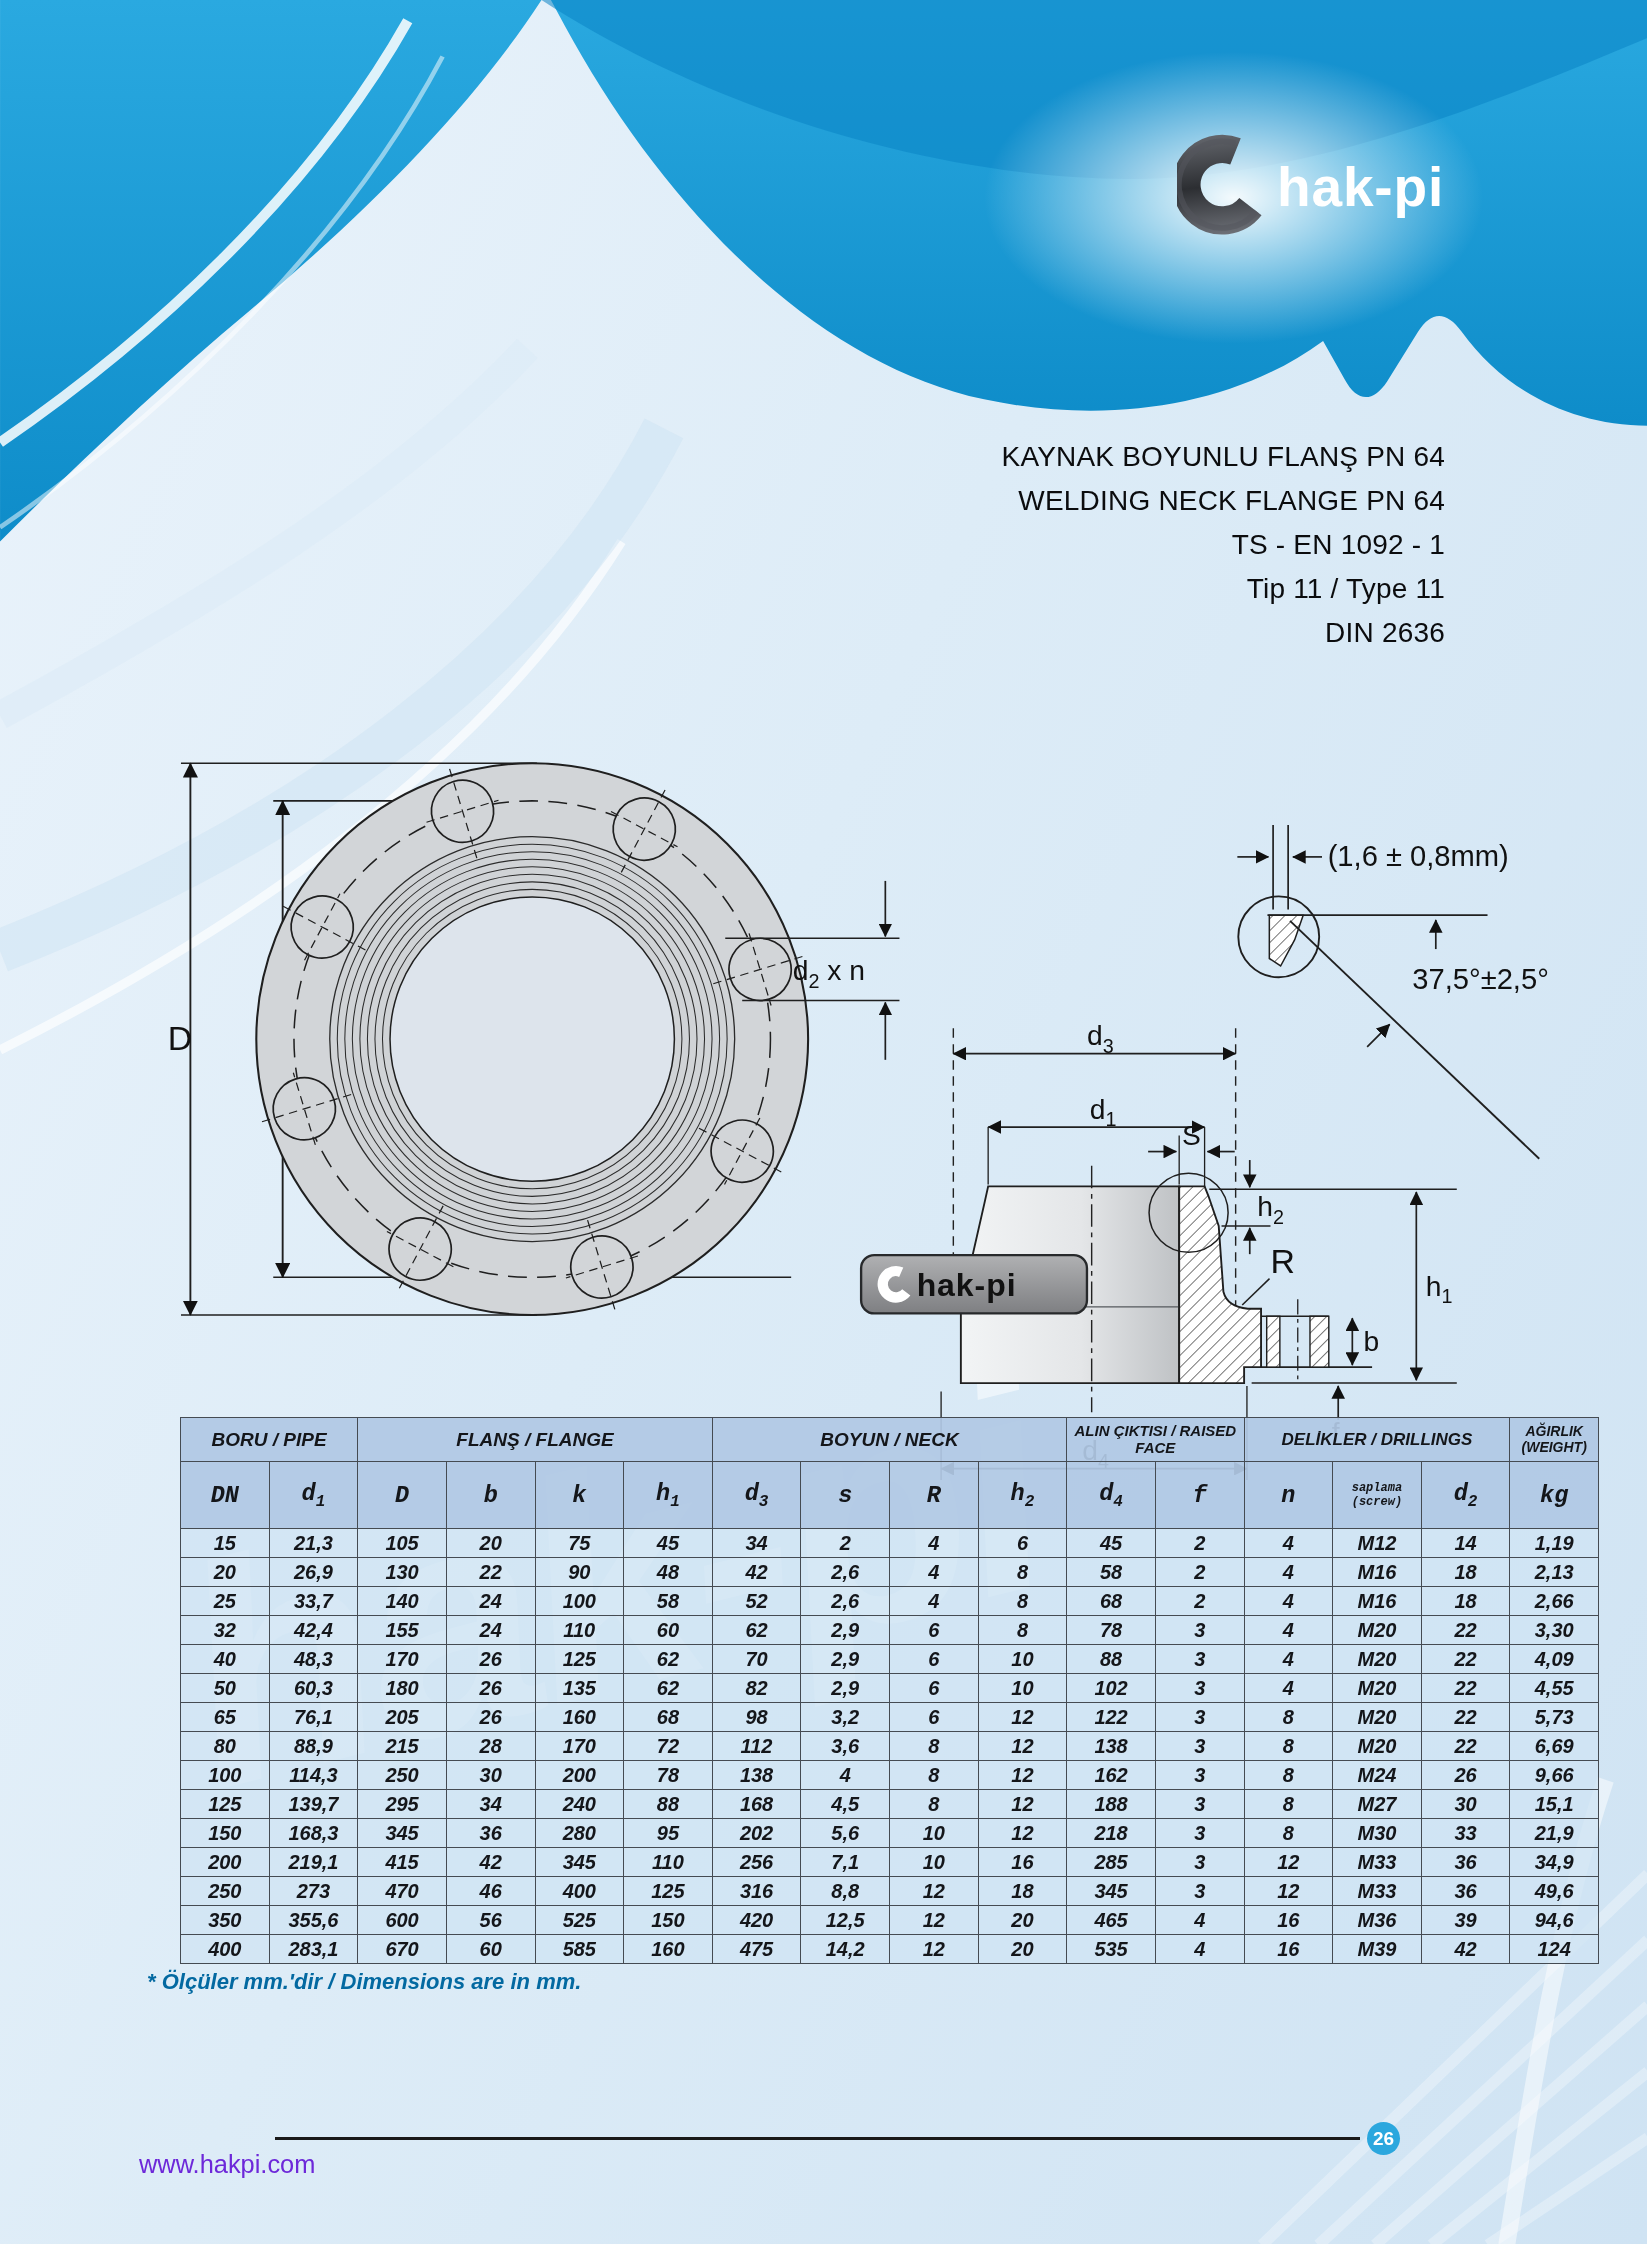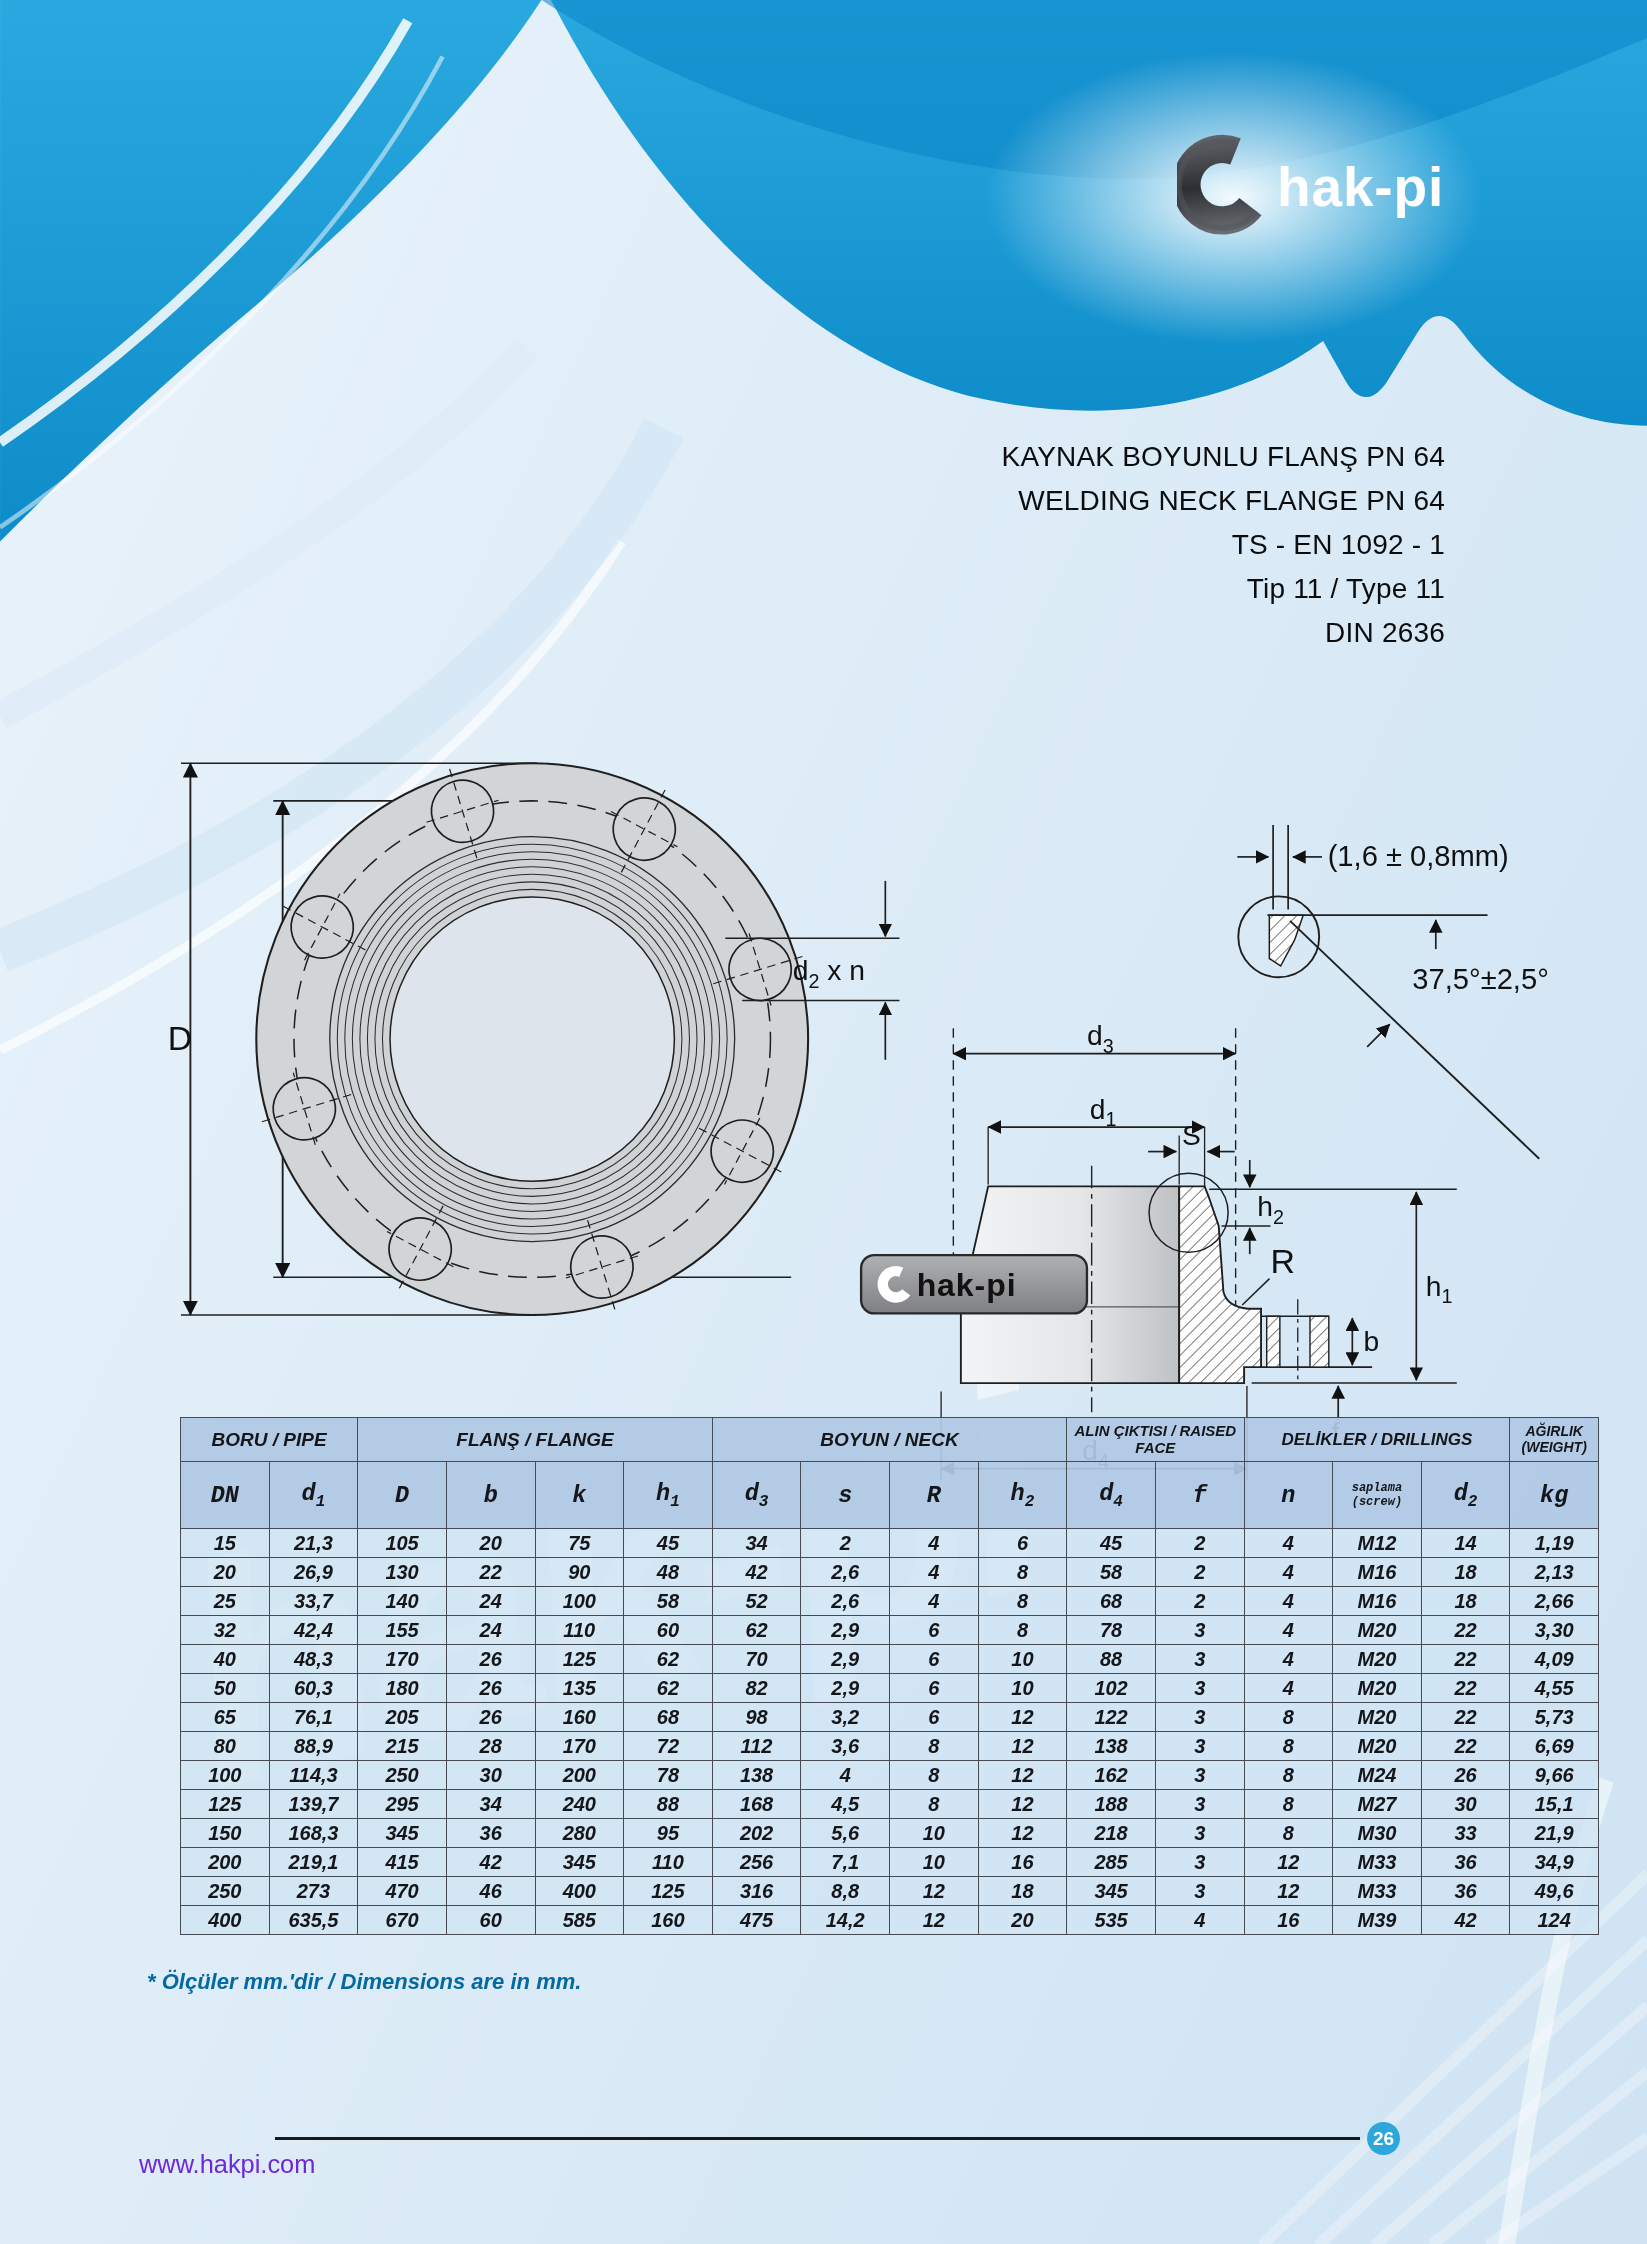--- a/index.html
+++ b/index.html
@@ -565,22 +565,40 @@
         <td>12</td>
         <td>18</td>
         <td>345</td>
         <td>3</td>
         <td>12</td>
         <td>M33</td>
         <td>36</td>
         <td>49,6</td>
       </tr>
       <tr>
+        <td>350</td>
+        <td>355,6</td>
+        <td>600</td>
+        <td>56</td>
+        <td>525</td>
+        <td>150</td>
+        <td>420</td>
+        <td>12,5</td>
+        <td>12</td>
+        <td>20</td>
+        <td>465</td>
+        <td>4</td>
+        <td>16</td>
+        <td>M36</td>
+        <td>39</td>
+        <td>94,6</td>
+      </tr>
+      <tr>
         <td>400</td>
-        <td>635,5</td>
+        <td>283,1</td>
         <td>670</td>
         <td>60</td>
         <td>585</td>
         <td>160</td>
         <td>475</td>
         <td>14,2</td>
         <td>12</td>
         <td>20</td>
         <td>535</td>
         <td>4</td>

